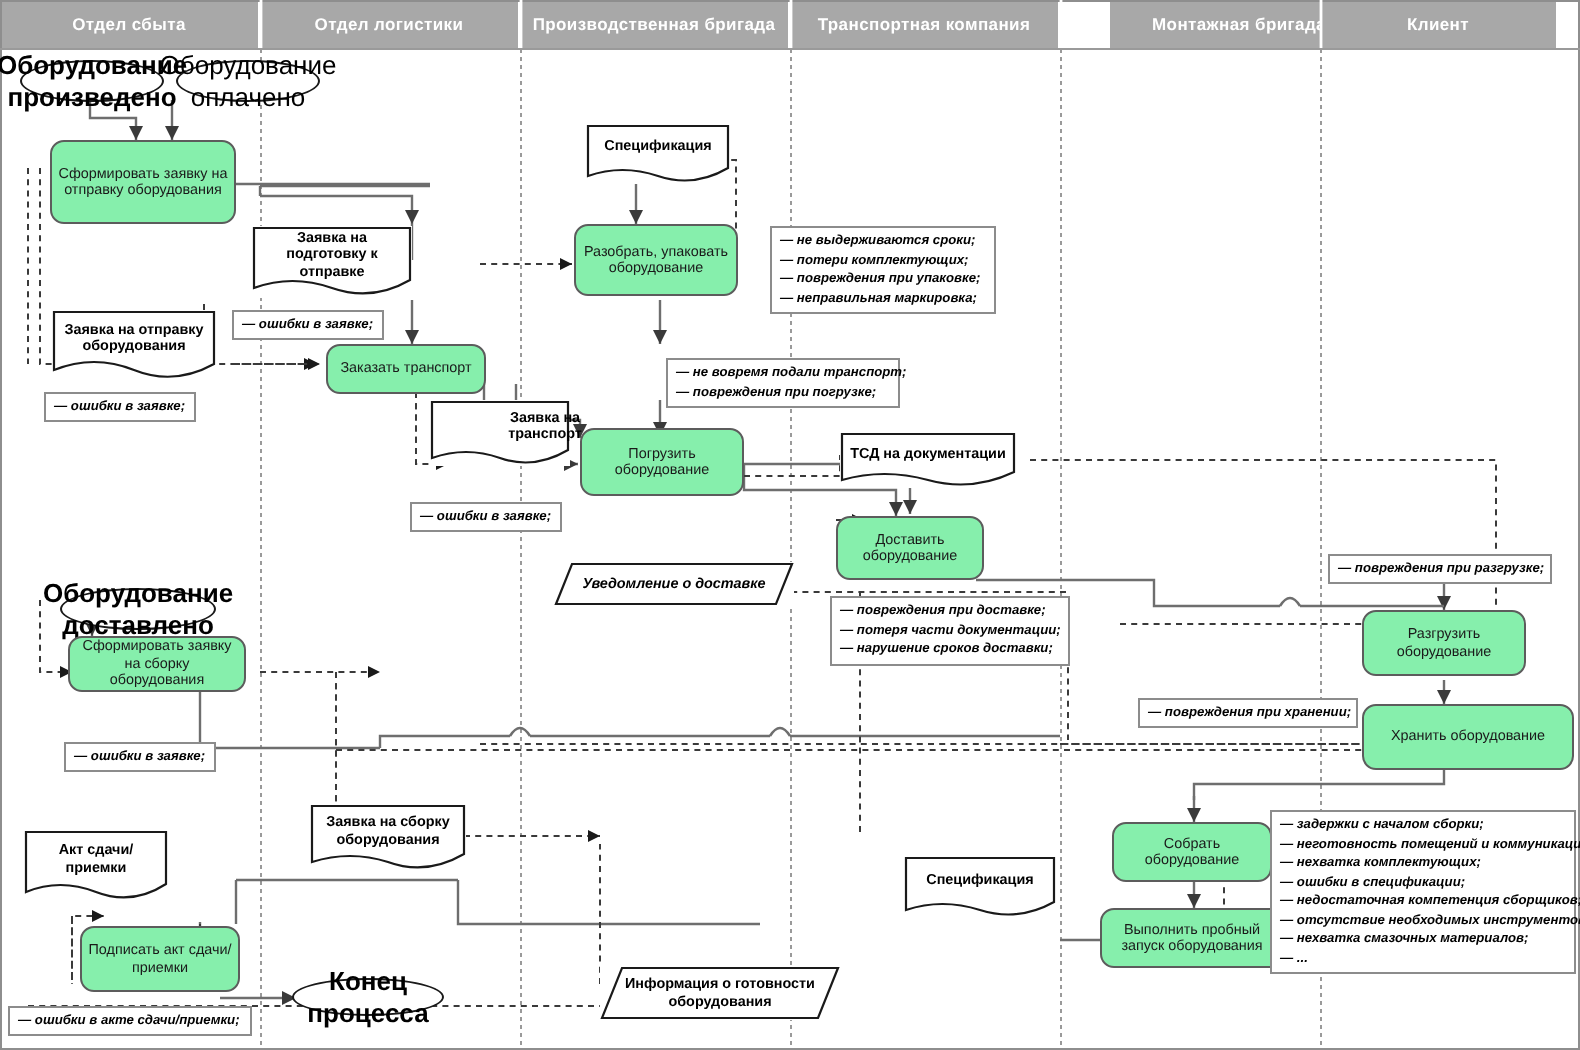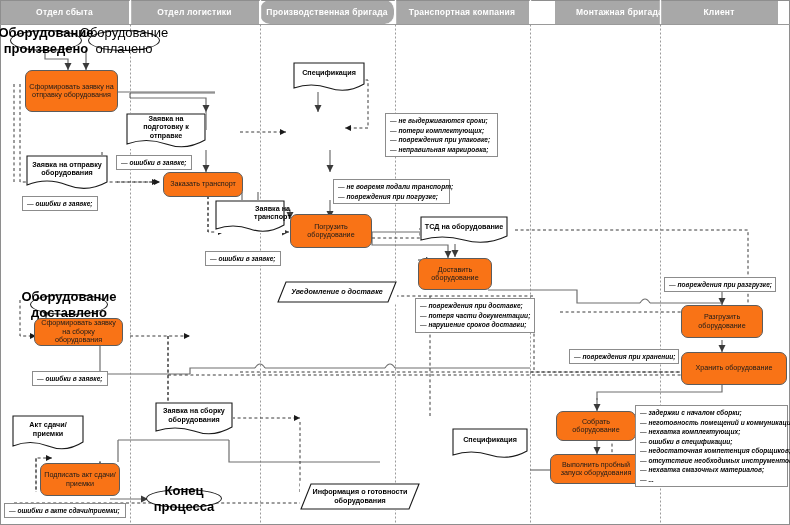--- a/index.html
+++ b/index.html
@@ -5,21 +5,21 @@
   html,body{margin:0;padding:0;background:#fff;}
   body{font-family:"Liberation Sans","DejaVu Sans",sans-serif;}
   #canvas{position:relative;width:790px;height:525px;background:#fff;overflow:hidden;}
   #svglayer{position:absolute;left:0;top:0;width:790px;height:525px;}
   .hdr{position:absolute;top:0;height:24px;background:#a8a8a8;
        border-right:1px solid #fff;box-sizing:border-box;
        display:flex;align-items:center;justify-content:center;
        color:#fff;font-size:8.5px;font-weight:bold;letter-spacing:.2px;text-align:center;}
   .node{position:absolute;box-sizing:border-box;display:flex;align-items:center;
         justify-content:center;text-align:center;line-height:1.18;}
-  .proc{background:#f97316;border:1.2px solid #5c5c5c;border-radius:7px;
+  .proc{background:#86efac;border:1.2px solid #5c5c5c;border-radius:7px;
         font-size:7.2px;color:#1a1a1a;padding:2px 3px;}
   .oval{background:#fff;border:1.3px solid #1a1a1a;border-radius:50%;
         font-size:13px;color:#000;font-weight:bold;padding:1px 2px;}
   .oval.thin{font-weight:normal;border-width:1px;}
   .doc{background:#fff;font-size:7.2px;font-weight:bold;color:#000;padding:0 3px;}
   .doc .lbl{position:relative;z-index:2;padding-bottom:7px;}
   .docbg{position:absolute;left:0;top:0;width:100%;height:100%;z-index:1;}
   .para{background:#fff;font-size:7.2px;font-weight:bold;color:#000;}
   .risk{position:absolute;background:#fff;border:.8px solid #8c8c8c;
         font-size:6.6px;font-weight:bold;font-style:italic;color:#000;
@@ -31,21 +31,21 @@
 <body>
 
 <div id="canvas">
 
   <div class="hdr" style="left:0;width:130px;">
       <span>Отдел сбыта</span>
     </div>
   <div class="hdr" style="left:130px;width:130px;">
       <span>Отдел логистики</span>
     </div>
-  <div class="hdr" style="left:260px;width:135px;border-radius:10px;">
+  <div class="hdr" style="left:260px;width:135px;">
       <span>Производственная бригада</span>
     </div>
   <div class="hdr" style="left:395px;width:135px;">
       <span>Транспортная компания</span>
     </div>
   <div class="hdr" style="left:555px;width:130px;">
       <span>Монтажная бригада</span>
     </div>
   <div class="hdr" style="left:660px;width:118px;border-right:none;">
       <span>Клиент</span>
@@ -249,20 +249,23 @@
     <span class="lbl">Заявка на сборку оборудования</span>
   </div>
 
   <div class="node doc" style="left:293px;top:62px;width:72px;height:30px;">
     <svg class="docbg" viewBox="0 0 72 30" preserveAspectRatio="none">
       <path d="M1,1 H71 V22 Q54,32 36,26 Q18,20 1,26 Z" fill="#fff" stroke="#1a1a1a" stroke-width="1.1"></path>
     </svg>
     <span class="lbl">Спецификация</span>
   </div>
 
+  <div class="node proc" style="left:287px;top:112px;width:82px;height:36px;">
+    <span>Разобрать, упаковать оборудование</span>
+  </div>
 
   <div class="node proc" style="left:290px;top:214px;width:82px;height:34px;">
     <span>Погрузить оборудование</span>
   </div>
 
   <div class="node para" style="left:277px;top:281px;width:120px;height:22px;display:flex;align-items:center;justify-content:center;font-style:italic;">
     <svg class="docbg" viewBox="0 0 120 22" preserveAspectRatio="none">
       <path d="M9,1 H119 L111,21 H1 Z" fill="#fff" stroke="#1a1a1a" stroke-width="1.1"></path>
     </svg>
     <span style="position:relative;z-index:2;">Уведомление о доставке</span>
@@ -272,21 +275,21 @@
     <svg class="docbg" viewBox="0 0 120 27" preserveAspectRatio="none">
       <path d="M11,1 H119 L109,26 H1 Z" fill="#fff" stroke="#1a1a1a" stroke-width="1.1"></path>
     </svg>
     <span style="position:relative;z-index:2;">Информация о готовности оборудования</span>
   </div>
 
   <div class="node doc" style="left:420px;top:216px;width:88px;height:28px;">
     <svg class="docbg" viewBox="0 0 88 28" preserveAspectRatio="none">
       <path d="M1,1 H87 V20 Q66,30 44,24 Q22,18 1,24 Z" fill="#fff" stroke="#1a1a1a" stroke-width="1.1"></path>
     </svg>
-    <span class="lbl" style="padding-bottom:6px;">ТСД на оборудование</span>
+    <span class="lbl" style="padding-bottom:6px;">ТСД на документации</span>
   </div>
 
   <div class="node proc" style="left:418px;top:258px;width:74px;height:32px;">
     <span>Доставить оборудование</span>
   </div>
 
   <div class="node doc" style="left:452px;top:428px;width:76px;height:32px;">
     <svg class="docbg" viewBox="0 0 76 32" preserveAspectRatio="none">
       <path d="M1,1 H75 V23 Q57,33 38,27 Q19,21 1,27 Z" fill="#fff" stroke="#1a1a1a" stroke-width="1.1"></path>
     </svg>

